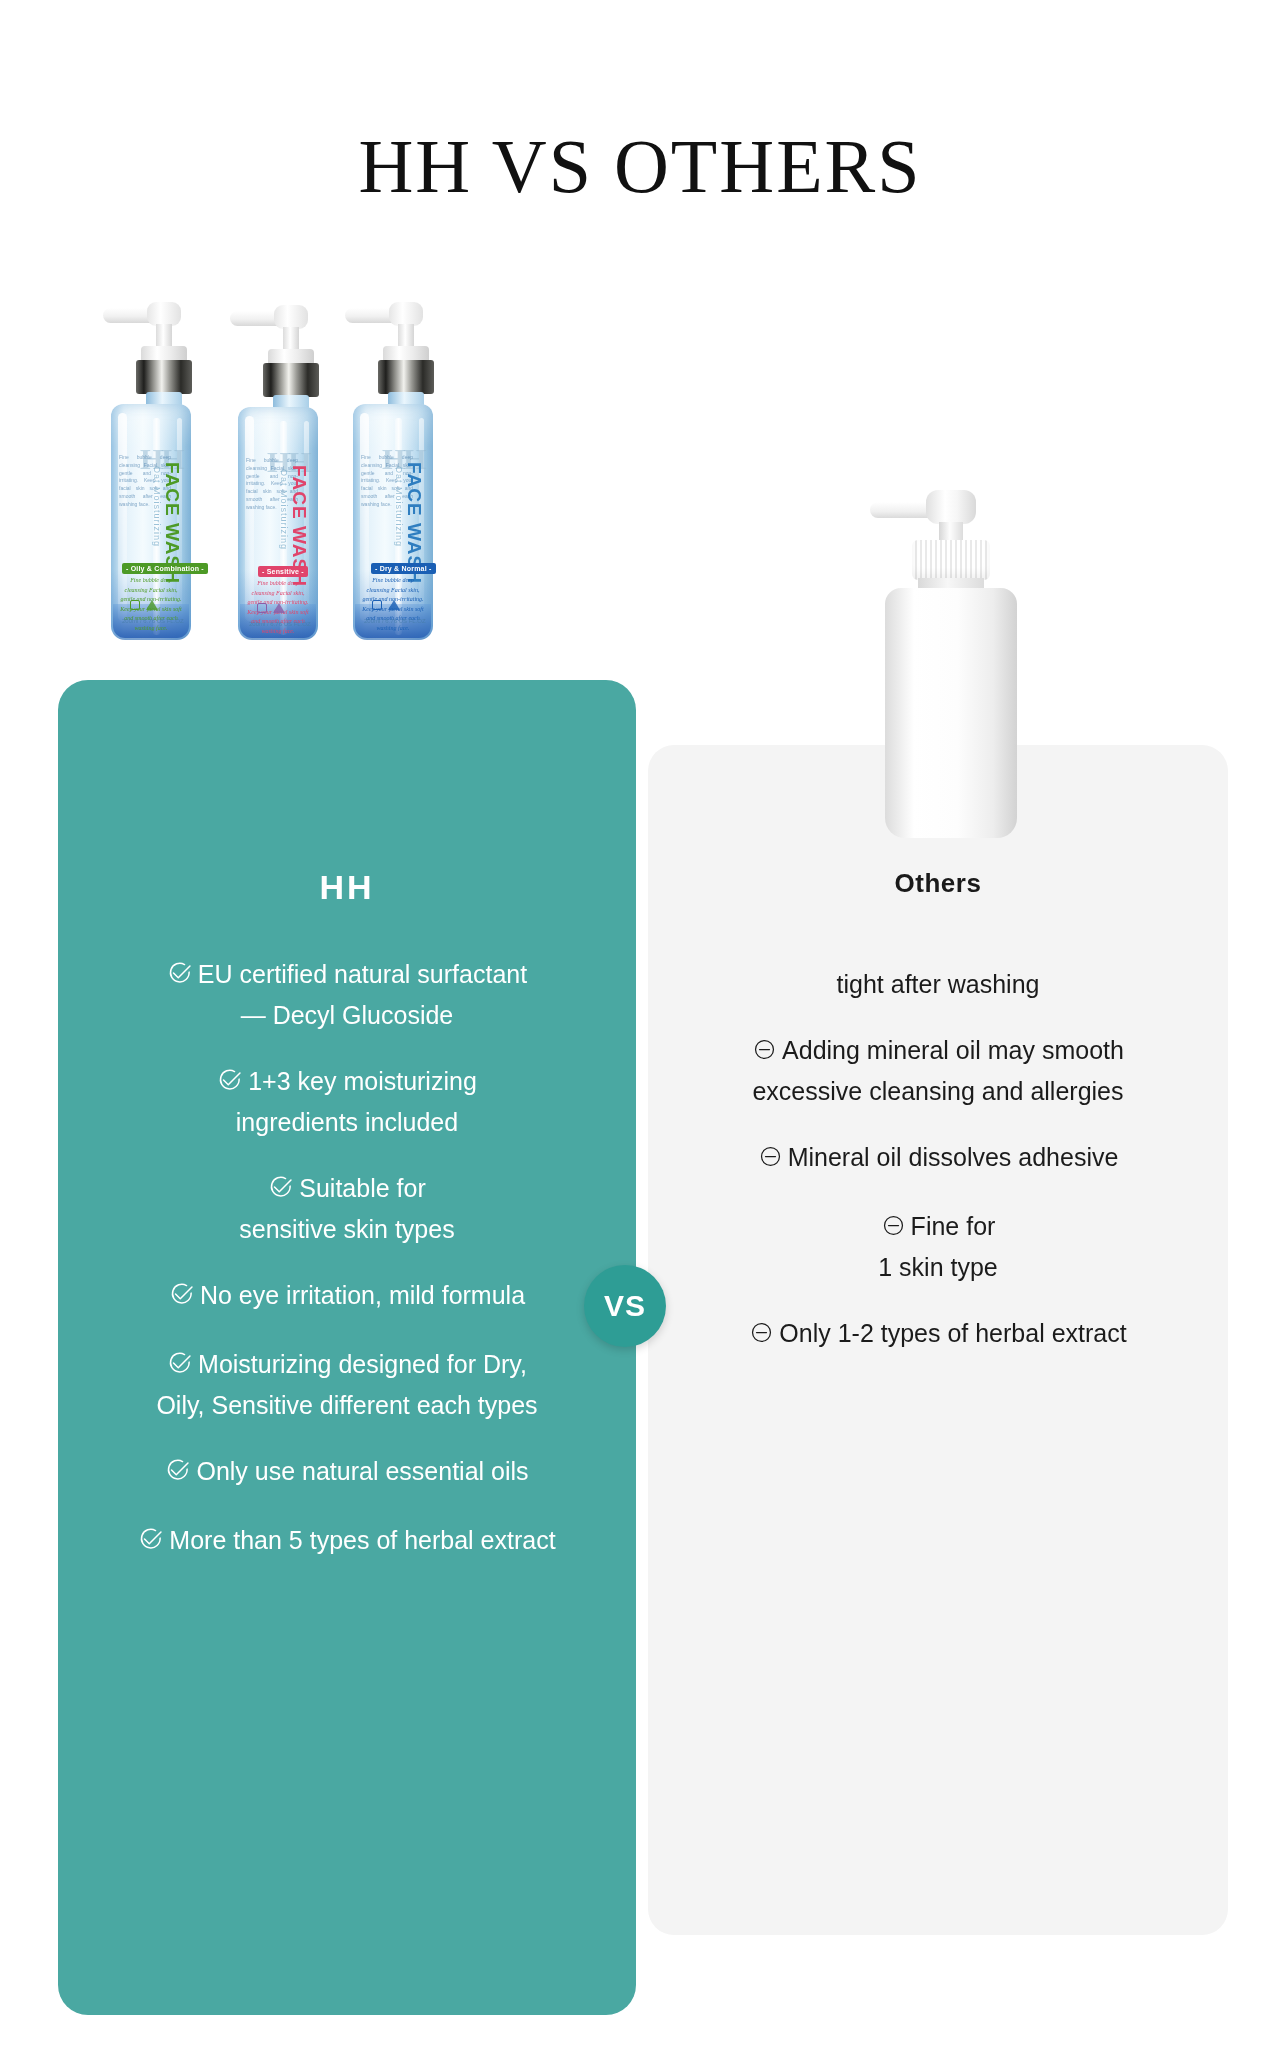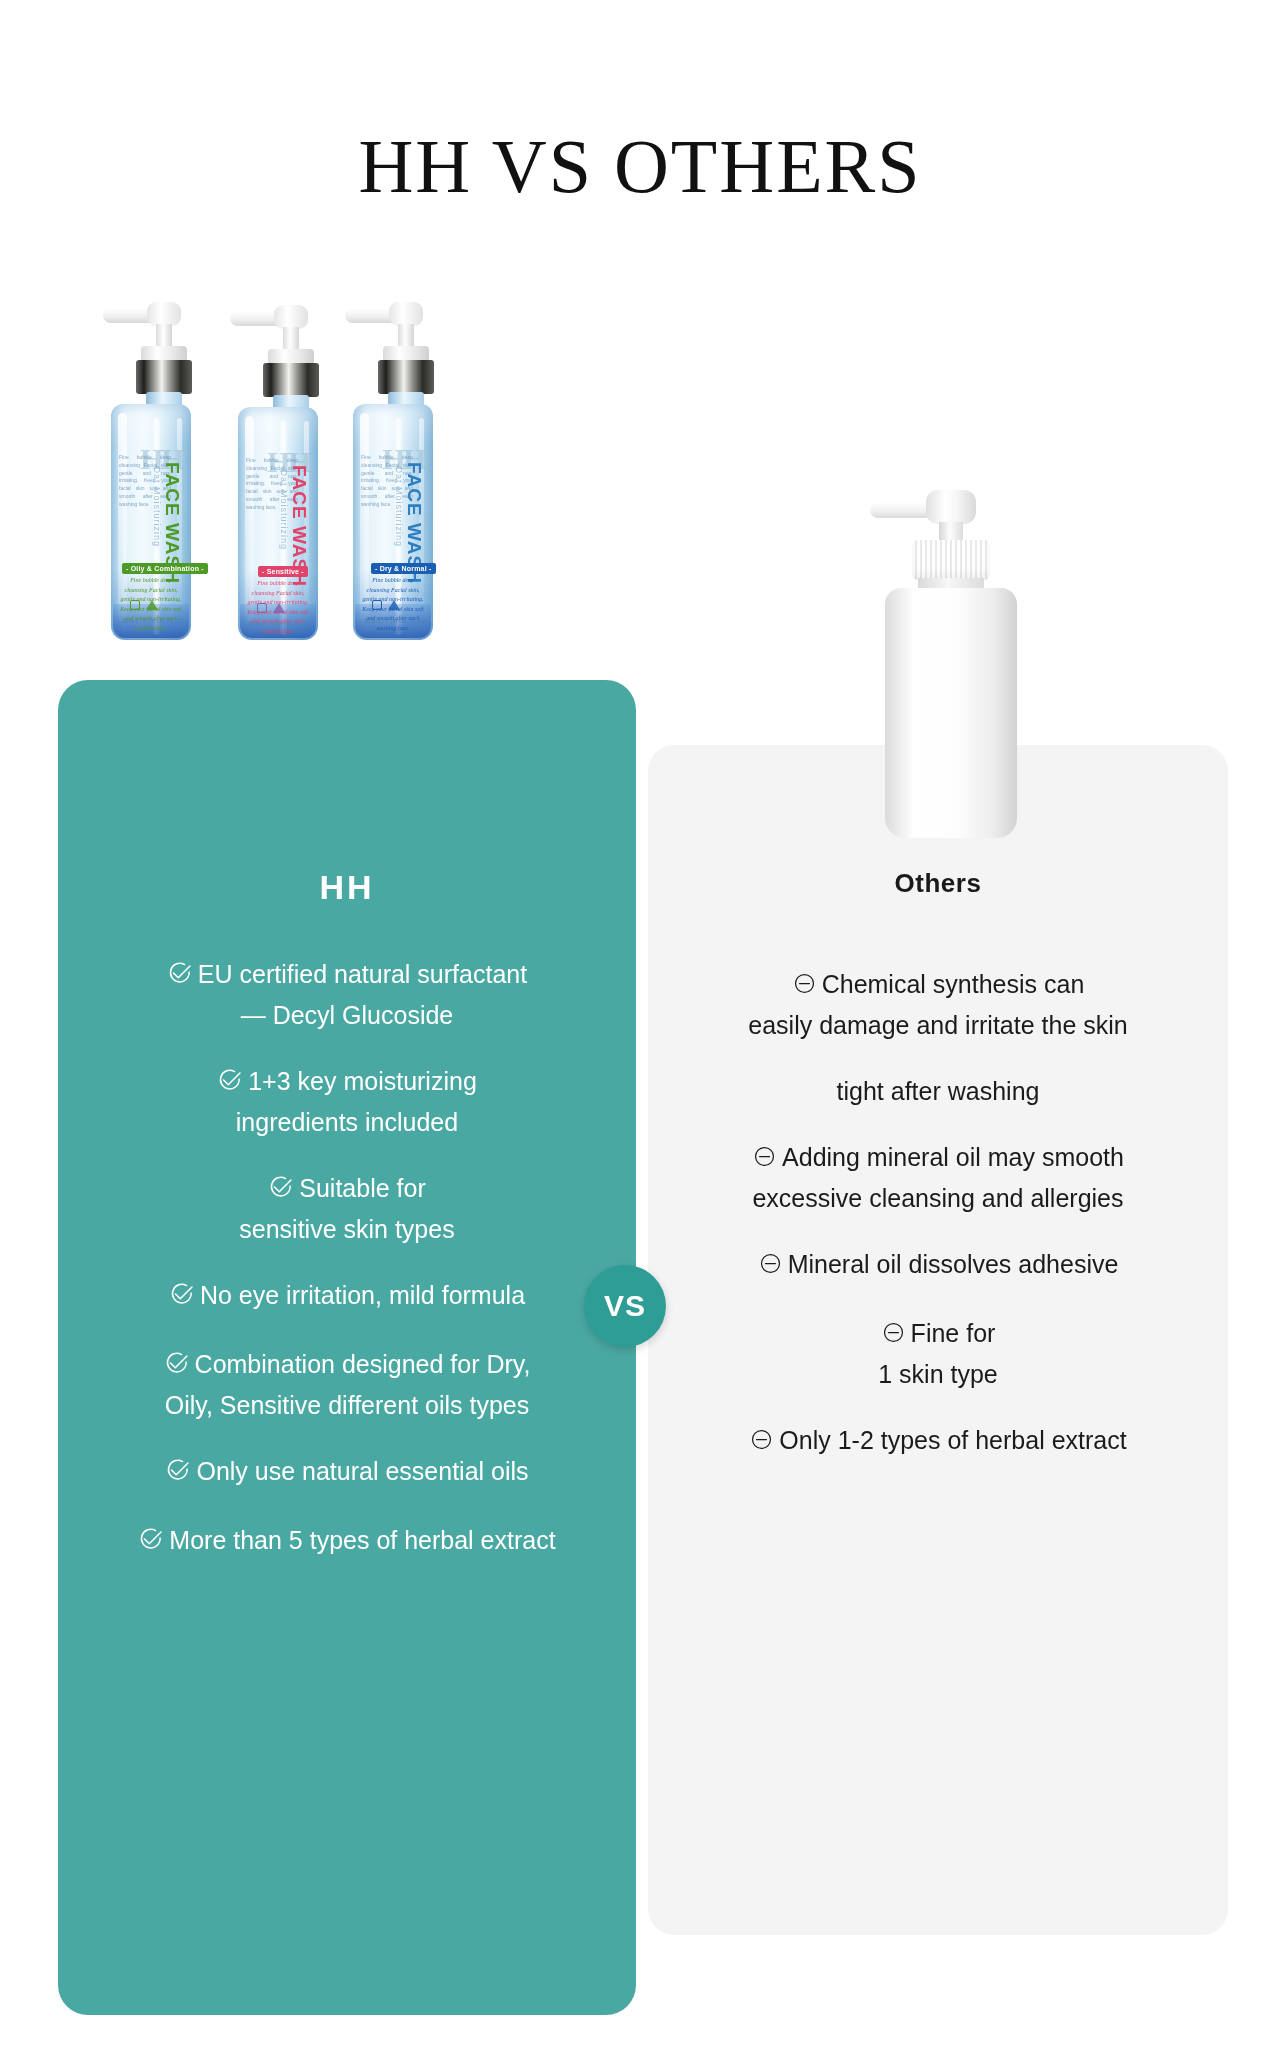--- a/index.html
+++ b/index.html
@@ -345,45 +345,38 @@
       <div class="item">
         <div><span class="ico"><svg width="26" height="26" viewBox="0 0 24 24" fill="none" stroke="#ffffff" stroke-width="1.4" stroke-linecap="round" stroke-linejoin="round">
               <path d="M21.2 5.6 L10.4 16.4 L6 12"></path>
               <path d="M20.4 11.2 A8.6 8.6 0 1 1 16.2 4.2"></path>
             </svg></span><span>No eye irritation, mild formula</span></div>
       </div>
       <div class="item">
         <div><span class="ico"><svg width="26" height="26" viewBox="0 0 24 24" fill="none" stroke="#ffffff" stroke-width="1.4" stroke-linecap="round" stroke-linejoin="round">
               <path d="M21.2 5.6 L10.4 16.4 L6 12"></path>
               <path d="M20.4 11.2 A8.6 8.6 0 1 1 16.2 4.2"></path>
-            </svg></span><span>Combination designed for Dry,</span></div>
-        <div><span>Oily, Sensitive different oils types</span></div>
+            </svg></span><span>Moisturizing designed for Dry,</span></div>
+        <div><span>Oily, Sensitive different each types</span></div>
       </div>
       <div class="item">
         <div><span class="ico"><svg width="26" height="26" viewBox="0 0 24 24" fill="none" stroke="#ffffff" stroke-width="1.4" stroke-linecap="round" stroke-linejoin="round">
               <path d="M21.2 5.6 L10.4 16.4 L6 12"></path>
               <path d="M20.4 11.2 A8.6 8.6 0 1 1 16.2 4.2"></path>
             </svg></span><span>Only use natural essential oils</span></div>
       </div>
       <div class="item">
         <div><span class="ico"><svg width="26" height="26" viewBox="0 0 24 24" fill="none" stroke="#ffffff" stroke-width="1.4" stroke-linecap="round" stroke-linejoin="round">
               <path d="M21.2 5.6 L10.4 16.4 L6 12"></path>
               <path d="M20.4 11.2 A8.6 8.6 0 1 1 16.2 4.2"></path>
             </svg></span><span>More than 5 types of herbal extract</span></div>
       </div>
     </div>
 
   <div class="list list-right" id="others-list">
-      <div class="item">
-        <div><span class="ico"><svg width="25" height="25" viewBox="0 0 24 24" fill="none" stroke="#1b1b1b" stroke-width="1.2">
-              <circle cx="12" cy="12" r="8.6"></circle>
-              <line x1="7.2" y1="12" x2="16.8" y2="12" stroke-linecap="round"></line>
-            </svg></span><span>Chemical synthesis can</span></div>
-        <div><span>easily damage and irritate the skin</span></div>
-      </div>
       <div class="item">
         <div><span>tight after washing</span></div>
       </div>
       <div class="item">
         <div><span class="ico"><svg width="25" height="25" viewBox="0 0 24 24" fill="none" stroke="#1b1b1b" stroke-width="1.2">
               <circle cx="12" cy="12" r="8.6"></circle>
               <line x1="7.2" y1="12" x2="16.8" y2="12" stroke-linecap="round"></line>
             </svg></span><span>Adding mineral oil may smooth</span></div>
         <div><span>excessive cleansing and allergies</span></div>
       </div>

